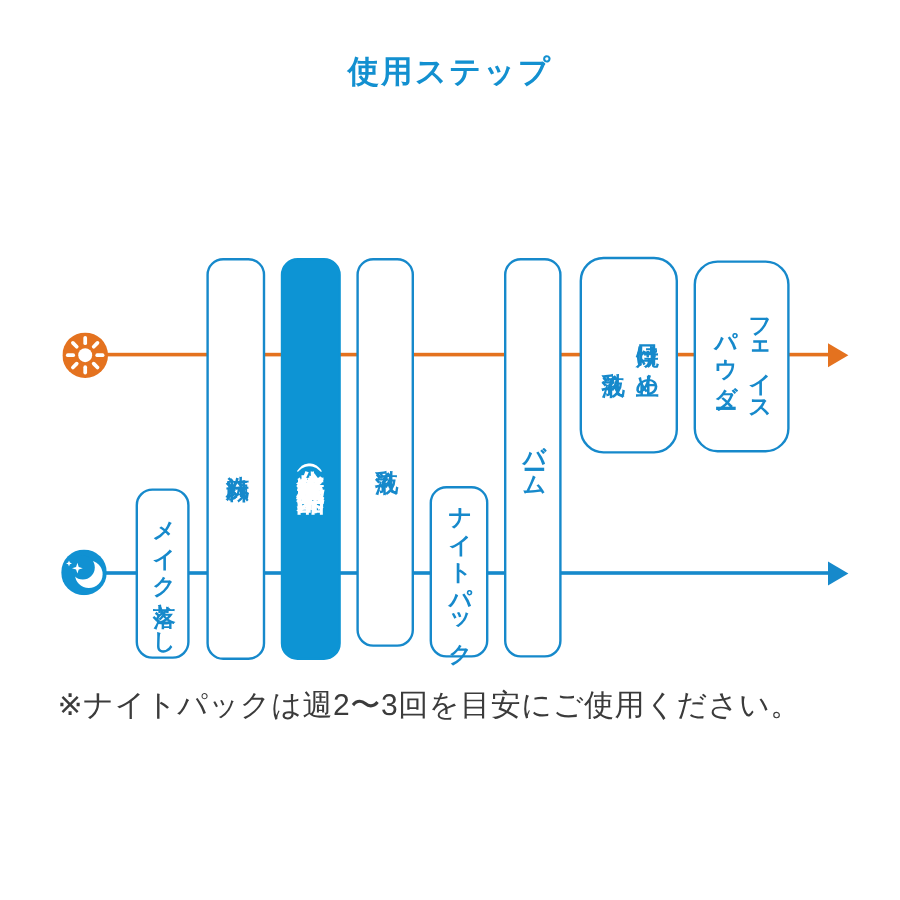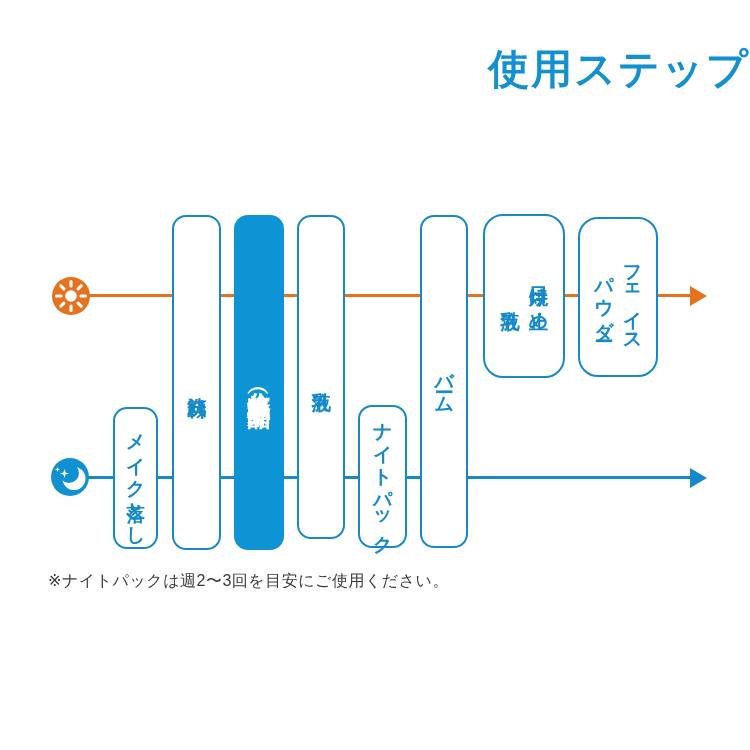--- a/index.html
+++ b/index.html
@@ -13,22 +13,22 @@
   html, body { background: #ffffff; }
   body {
     width: 750px; height: 750px;
     font-family: "Liberation Sans", "DejaVu Sans", sans-serif;
     overflow: hidden;
   }
   .stage { position: relative; width: 750px; height: 750px; background: #ffffff; }
 
   .title {
     position: absolute; top: 42px; left: 0; width: 750px;
-    text-align: right;
-    font-size: 41px; font-weight: 700; letter-spacing: 2px;
+    text-align: center;
+    font-size: 26px; font-weight: 700; letter-spacing: 2px;
     color: var(--title_blue);
   }
 
   
   .flow-line { position: absolute; height: 3px; z-index: 1; }
   .flow-line.day   { left: 76px; width: 615px; top: 294px; background: var(--orange); }
   .flow-line.night { left: 76px; width: 615px; top: 476px; background: var(--blue); }
 
   .arrowhead {
     position: absolute; width: 0; height: 0; z-index: 1;
@@ -68,21 +68,21 @@
   .s2 { left: 172px; top: 215px; width: 49px; height: 335px; }
   .s3 { left: 234px; top: 215px; width: 50px; height: 335px; }
   .s4 { left: 297px; top: 215px; width: 48px; height: 324px; }
   .s5 { left: 358px; top: 405px; width: 49px; height: 143px; }
   .s6 { left: 420px; top: 215px; width: 48px; height: 333px; }
   .s7 { left: 483px; top: 214px; width: 82px; height: 164px; border-radius: 20px; }
   .s8 { left: 578px; top: 217px; width: 80px; height: 160px; border-radius: 20px; }
 
   .note {
     position: absolute; left: 48px; top: 571px;
-    font-size: 16px; letter-spacing: 0.5px;
+    font-size: 25px; letter-spacing: 0.5px;
     color: var(--note_gray);
     text-align: right;
   }
 </style>
 </head>
 <body>
 
 <div class="stage">
 
   <div class="title">使用ステップ</div>

